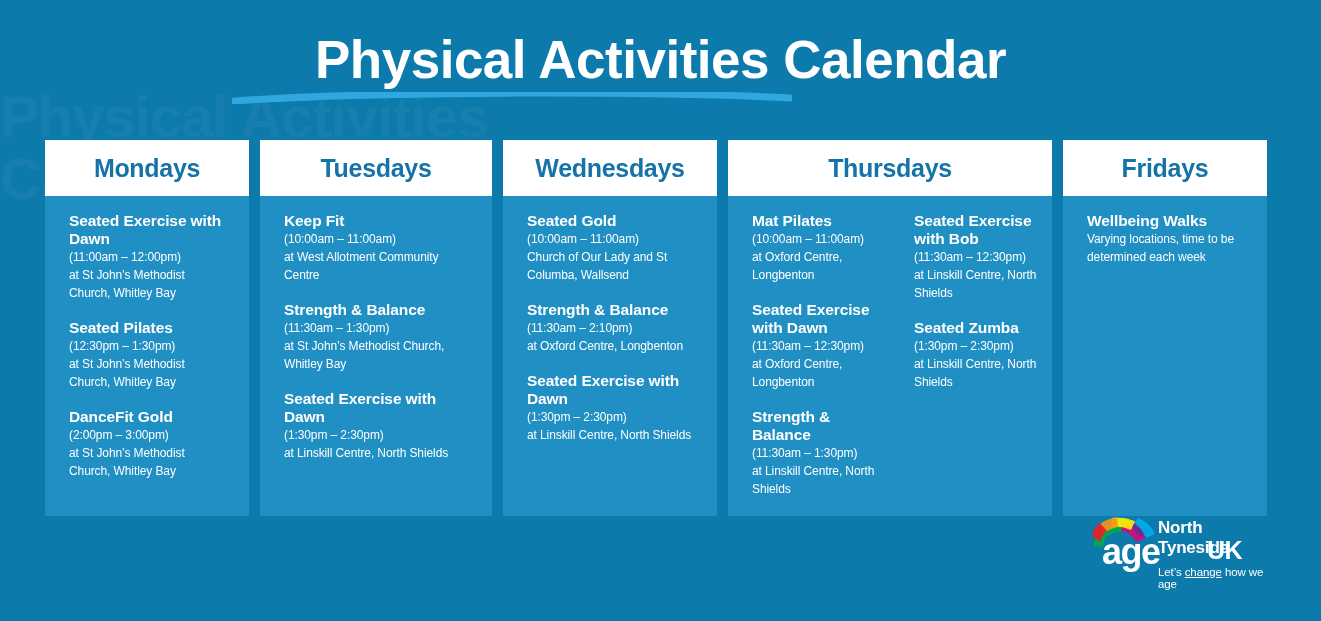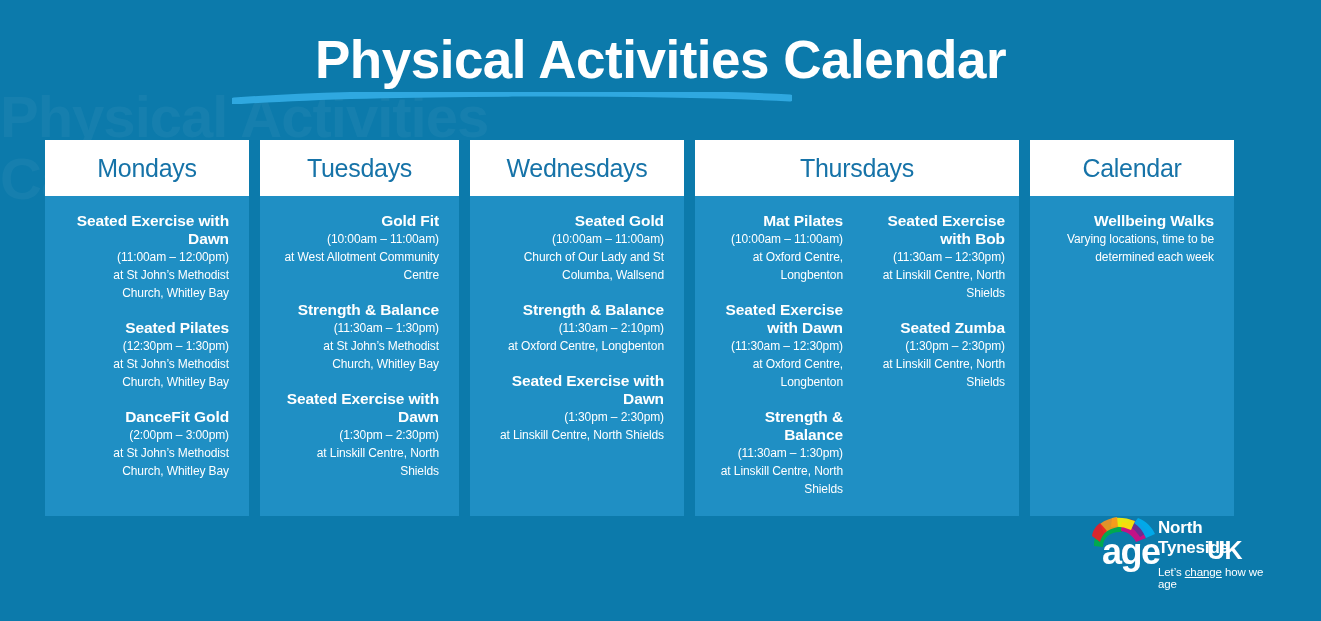--- a/index.html
+++ b/index.html
@@ -64,48 +64,48 @@
     width: 1231px;
     display: flex;
     gap: 11px;
   }
   .day-col {
     background: #1f8fc4;
     display: flex;
     flex-direction: column;
   }
   .col-mon { width: 204px; }
-  .col-tue { width: 199px; }
+  .col-tue { width: 232px; }
   .col-wed { width: 214px; }
   .col-thu { width: 324px; }
   .col-fri { width: 204px; }
 
   .day-header {
     background: #ffffff;
     color: #1673a8;
     font-size: 25px;
-    font-weight: normal;
+    font-weight: bold;
     text-align: center;
     padding: 14px 0 13px 0;
     letter-spacing: -0.3px;
   }
   .day-body {
     display: flex;
     gap: 0;
     padding: 16px 0 18px 0;
     flex: 1;
   }
   .subcol {
     flex: 1;
     padding: 0 20px 0 24px;
     box-sizing: border-box;
   }
   .col-thu .subcol { padding: 0 14px 0 24px; }
 
-  .event { margin-bottom: 17px; text-align: right; }
+  .event { margin-bottom: 17px; }
   .event:last-child { margin-bottom: 0; }
   .ev-name {
     color: #ffffff;
     font-size: 15.5px;
     font-weight: bold;
     line-height: 18px;
     letter-spacing: -0.1px;
   }
   .ev-detail {
     color: #ffffff;
@@ -212,21 +212,21 @@
           </div>
         </div>
       </div>
     </div>
 
     <div class="day-col col-tue">
       <div class="day-header">Tuesdays</div>
       <div class="day-body">
         <div class="subcol">
           <div class="event">
-            <div class="ev-name">Gold Fit</div>
+            <div class="ev-name">Keep Fit</div>
             <div class="ev-detail">(10:00am – 11:00am)<br>at West Allotment Community Centre</div>
           </div>
           <div class="event">
             <div class="ev-name">Strength &amp; Balance</div>
             <div class="ev-detail">(11:30am – 1:30pm)<br>at St John’s Methodist Church, Whitley Bay</div>
           </div>
           <div class="event">
             <div class="ev-name">Seated Exercise with Dawn</div>
             <div class="ev-detail">(1:30pm – 2:30pm)<br>at Linskill Centre, North Shields</div>
           </div>
@@ -278,21 +278,21 @@
           </div>
           <div class="event">
             <div class="ev-name">Seated Zumba</div>
             <div class="ev-detail">(1:30pm – 2:30pm)<br>at Linskill Centre, North Shields</div>
           </div>
         </div>
       </div>
     </div>
 
     <div class="day-col col-fri">
-      <div class="day-header">Calendar</div>
+      <div class="day-header">Fridays</div>
       <div class="day-body">
         <div class="subcol">
           <div class="event">
             <div class="ev-name">Wellbeing Walks</div>
             <div class="ev-detail">Varying locations, time to be determined each week</div>
           </div>
         </div>
       </div>
     </div>
 

